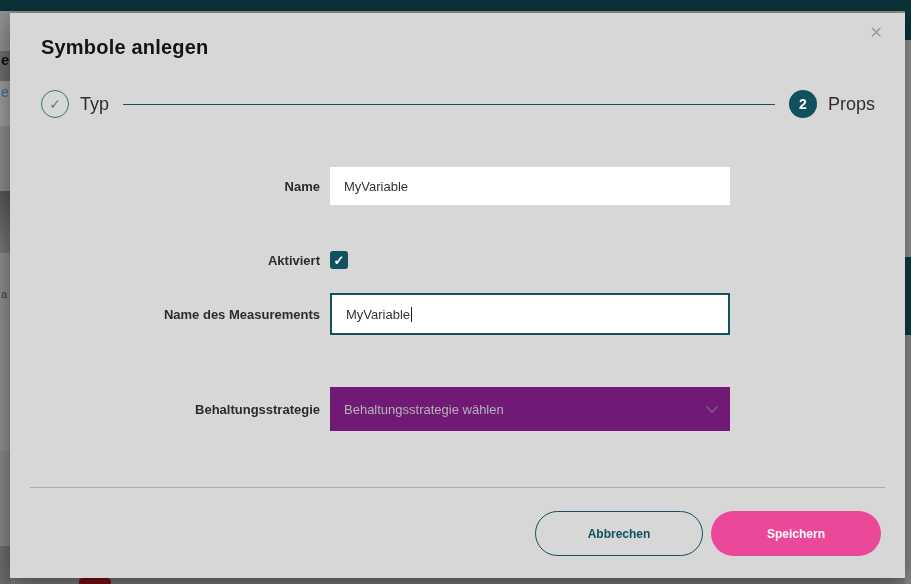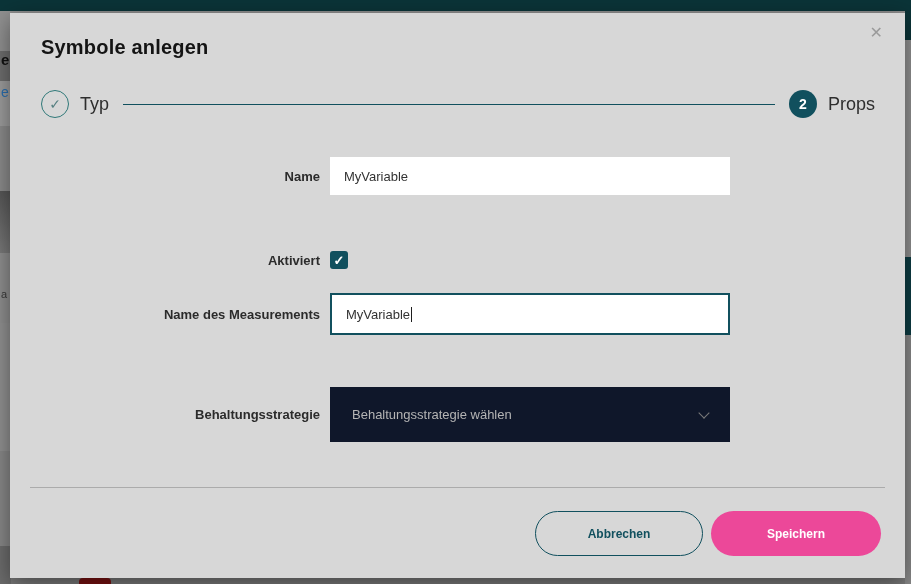--- a/index.html
+++ b/index.html
@@ -70,34 +70,34 @@
   .form-label {
     width:300px; text-align:right; margin-right:10px;
     font-size:13px; font-weight:bold; color:#2b2b2b;
   }
   .text-field {
     width:400px; height:38px; background:#ffffff; border:none;
     padding:0 14px; font-size:13px; color:#333333;
     display:flex; align-items:center;
     font-family:"Liberation Sans", sans-serif;
   }
-  .row-name { top:144px;justify-content:space-between; }
+  .row-name { top:154px;justify-content:space-between; }
   .row-aktiviert { top:238px; }
   .row-measurement { top:280px; }
   .row-strategy { top:374px; }
   .checkbox {
     width:18px; height:18px; background:#11505e; border-radius:3px;
     display:flex; align-items:center; justify-content:center;
     color:#ffffff; font-size:13px; font-weight:bold; cursor:pointer;
   }
   .text-field.focused { height:42px; border:2px solid #11505e; }
   .caret { display:inline-block; width:1px; height:15px; background:#1e1e1e; margin-left:1px; }
   .select-field {
-    width:400px; height:55px; background:#0f172a;
-    padding:0 22px; display:flex; align-items:center; justify-content:space-between;
+    width:400px; height:44px; background:#701a75;
+    padding:0 14px; display:flex; align-items:center; justify-content:space-between;
     cursor:pointer;
   }
   .placeholder { font-size:13px; color:#b4b4b4; }
   .chevron {
     width:8px; height:8px;
     border-right:1.5px solid #7a7a7a; border-bottom:1.5px solid #7a7a7a;
     transform:rotate(45deg); margin-top:-4px;
   }
 
   

